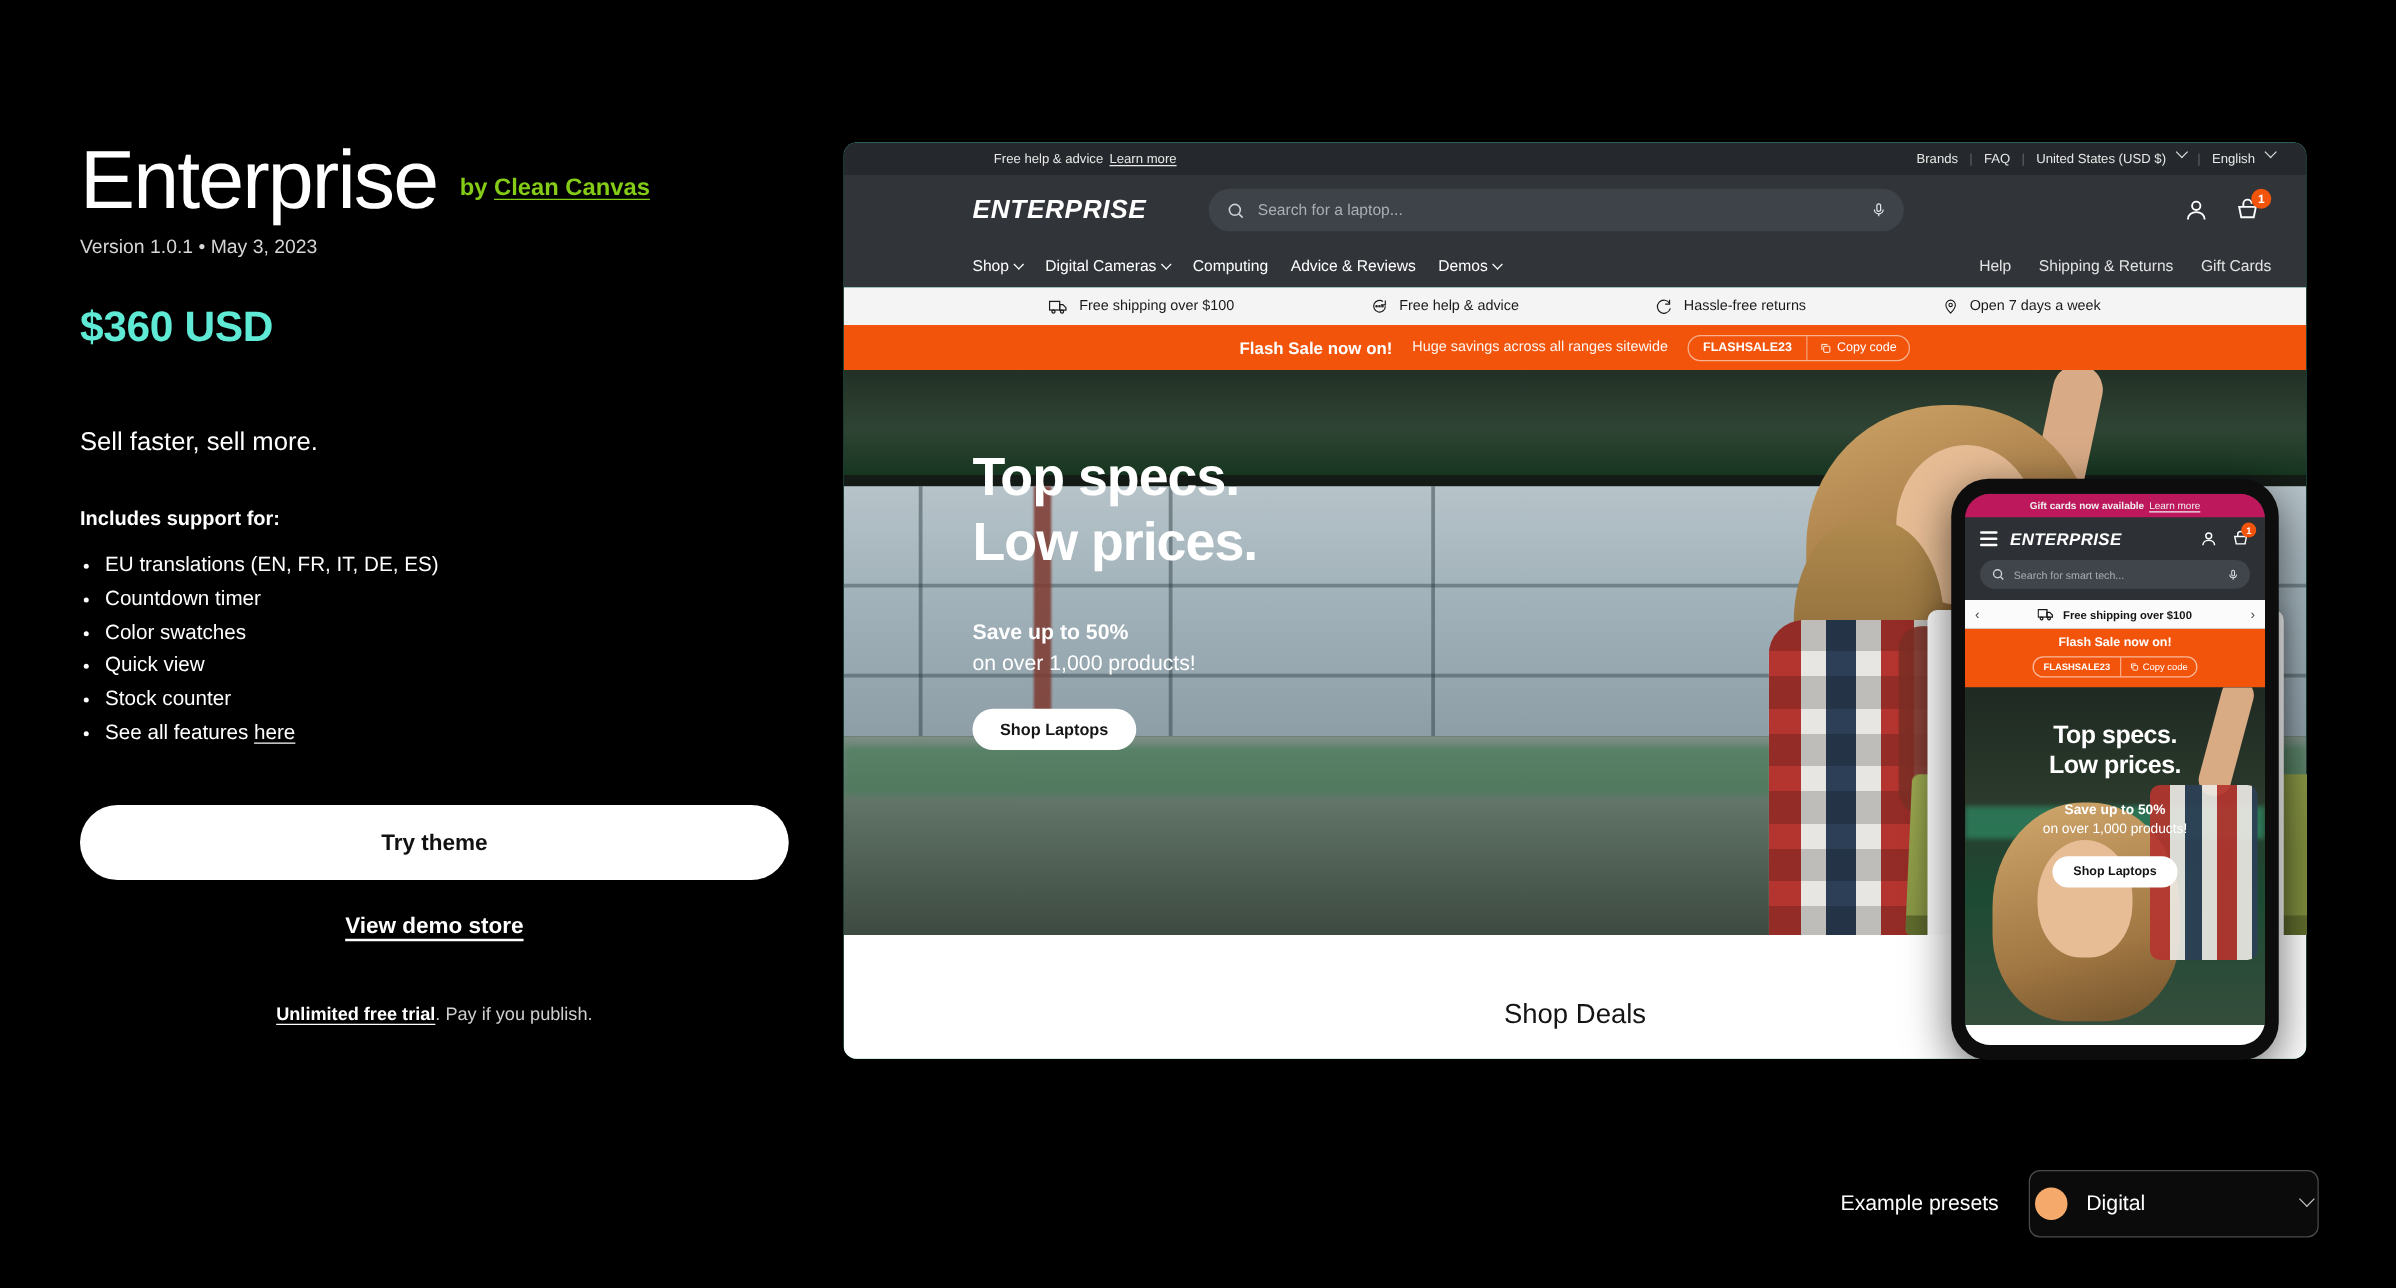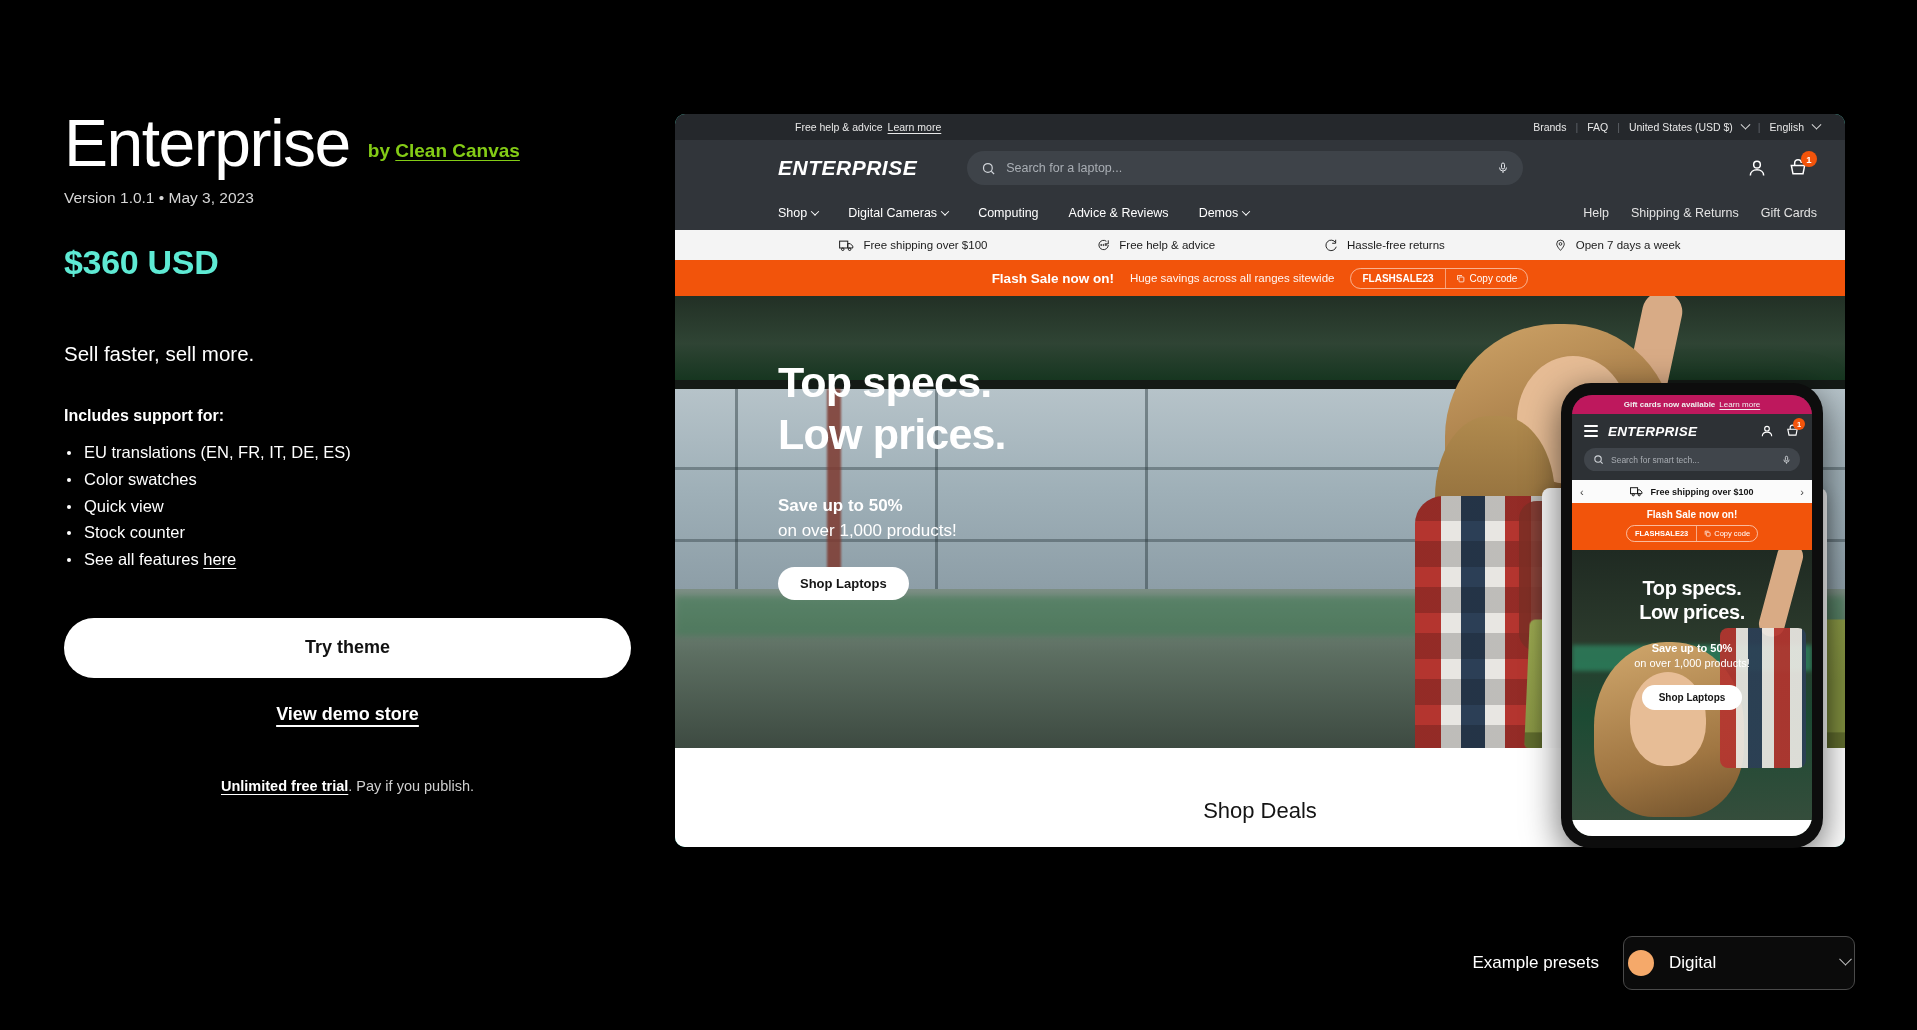--- a/index.html
+++ b/index.html
@@ -58,21 +58,21 @@
     border-radius: 10px; overflow: hidden;
     background: #5eead4;
   }
   
   .ann-bar {
     height: 26px; background: #25282c; color: #e8e8e8;
     display: flex; align-items: center; font-size: 10.5px; position: relative;
   }
   .ann-left { position: absolute; left: 120px; display: flex; gap: 5px; align-items: center; }
   .ann-left .lm { text-decoration: underline; text-underline-offset: 2px; }
-  .ann-right { position: absolute; right: 25px; display: flex; align-items: center; gap: 9px; color: #e8e8e8; }
+  .ann-right { position: absolute; right: 25px; display: flex; gap: 9px; color: #e8e8e8; }
   .ann-sep { color: #60646a; }
   .chev { display: inline-block; width: 7px; height: 7px; border-right: 1.3px solid #ddd; border-bottom: 1.3px solid #ddd; transform: rotate(45deg) translate(-2px,-2px); }
 
   
   .sh-header { height: 56px; background: #31353a; display: flex; align-items: center; padding: 0 28px; }
   .sh-logo {
     font-size: 21px; font-weight: 800; font-style: italic; color: #fff;
     letter-spacing: 0.5px; margin-left: 75px; font-family: "Liberation Sans", sans-serif;
   }
   .sh-search {
@@ -83,21 +83,21 @@
   .sh-icons { margin-left: auto; display: flex; align-items: center; gap: 20px; position: relative; padding-right: 8px;}
   .cart-wrap { position: relative; }
   .cart-badge {
     position: absolute; top: -7px; right: -8px; width: 16px; height: 16px; border-radius: 50%;
     background: #f2540b; color: #fff; font-size: 9.5px; font-weight: 700;
     display: flex; align-items: center; justify-content: center;
   }
 
   
   .sh-nav { height: 34px; background: #31353a; display: flex; align-items: center; padding: 0 28px; }
-  .nav-items { display: flex; gap: 30px; margin-left: 75px; }
+  .nav-items { display: flex; gap: 18px; margin-left: 75px; }
   .nav-item { font-size: 12.5px; color: #ffffff; display: flex; align-items: center; gap: 5px; }
   .nav-right { margin-left: auto; display: flex; gap: 22px; }
   .nav-right span { font-size: 12.5px; color: #e3e3e3; }
   .nav-chev { width: 6px; height: 6px; border-right: 1.2px solid #fff; border-bottom: 1.2px solid #fff; transform: rotate(45deg) translate(-1px,-1px); }
 
   
   .benefits { height: 30px; background: #f4f4f4; display: flex; align-items: center; justify-content: space-around; padding: 0 110px; }
   .benefit { display: flex; align-items: center; gap: 9px; font-size: 11.5px; color: #1b1b1b; }
 
   
@@ -250,20 +250,21 @@
     <div class="version">Version 1.0.1 • May 3, 2023</div>
     <div class="price">$360 USD</div>
 
     <div class="tagline">
       <div>Sell faster, sell more.</div>
     </div>
 
     <div class="includes">Includes support for:</div>
     <ul class="feat-list">
       <li>EU translations (EN, FR, IT, DE, ES)</li>
+      <li>Countdown timer</li>
       <li>Color swatches</li>
       <li>Quick view</li>
       <li>Stock counter</li>
       <li><span>See all features </span><span class="feat-link">here</span></li>
     </ul>
 
     <button class="try-btn">Try theme</button>
 
     <div class="demo-link-wrap">
       <span class="demo-link">View demo store</span>

